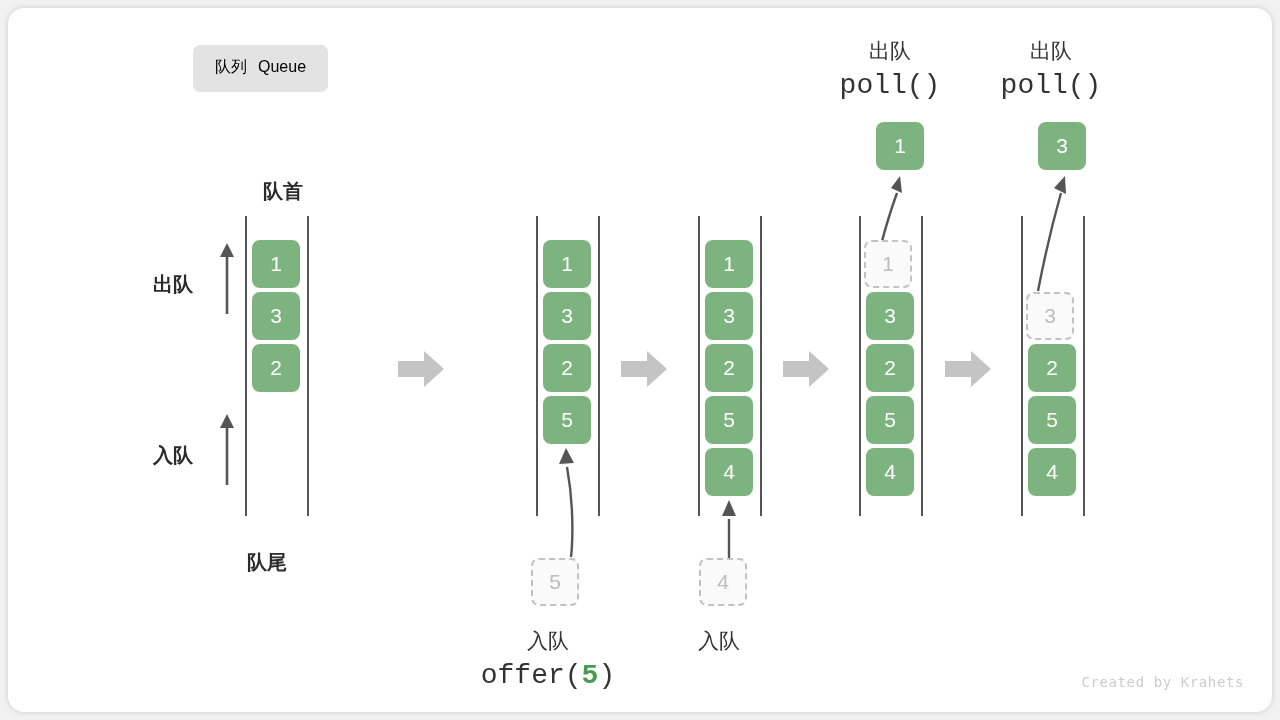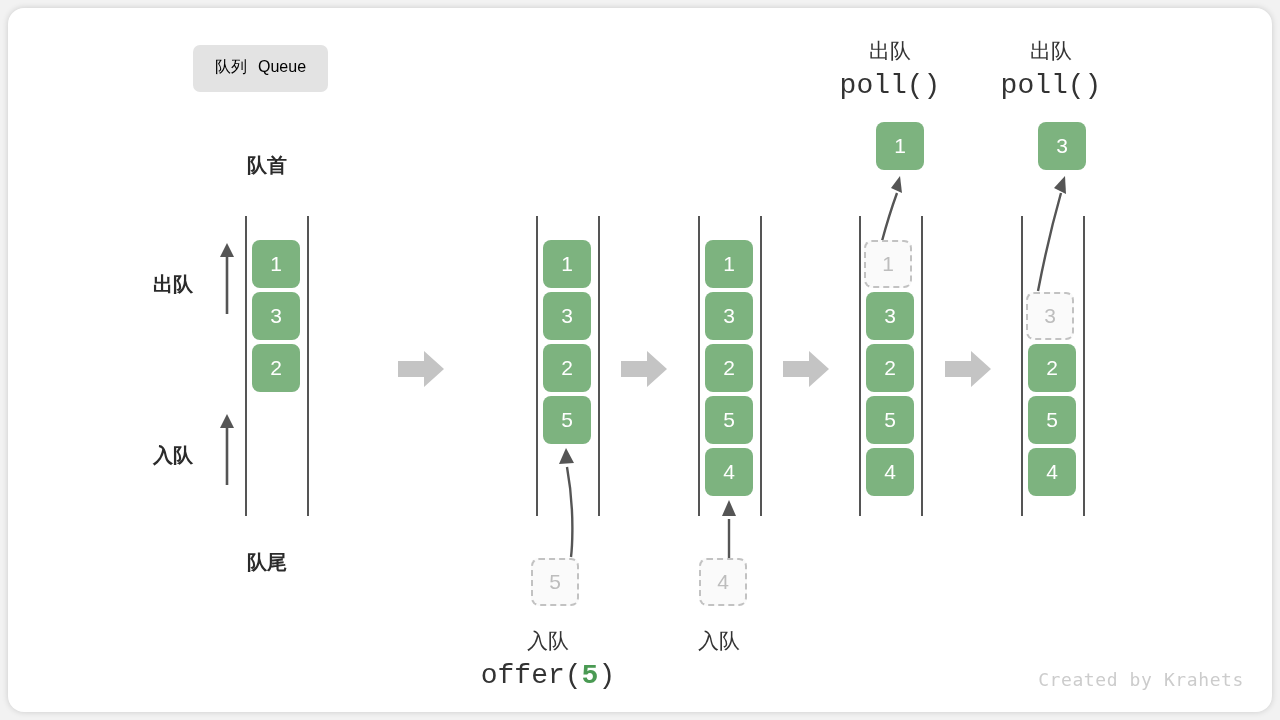--- a/index.html
+++ b/index.html
@@ -92,39 +92,39 @@
   }
 
   
   .flow-arrow { width: 46px; height: 40px; }
 
   
   #watermark {
     right: 28px;
     bottom: 22px;
     font-family: "DejaVu Sans Mono", "Liberation Mono", monospace;
-    font-size: 18px;
+    font-size: 14px;
     color: #cccccc;
     letter-spacing: 0.6px;
     white-space: nowrap;
   }
 
   svg { display: block; overflow: visible; }
 </style>
 </head>
 <body>
 
 <div id="card">
 
   <div class="abs" id="title-badge">
     <span id="t-cn">队列</span>
     <span id="t-en">Queue</span>
   </div>
 
-  <div class="abs cn-bold" style="left:239px; top:144px; width:56px; text-align:left;">队首</div>
+  <div class="abs cn-bold" style="left:239px; top:170px; width:56px; text-align:right;">队首</div>
   <div class="abs cn-bold" style="left:239px; top:541px; width:56px; text-align:left;">队尾</div>
 
   <div class="abs cn-bold" style="left:145px; top:263px;">出队</div>
   <div class="abs" style="left:208px; top:232px;">
     <svg width="22" height="76" viewBox="0 0 22 76">
       <line x1="11" y1="74" x2="11" y2="14" stroke="#555555" stroke-width="2.6"></line>
       <path d="M11 3 L18 17 L4 17 Z" fill="#555555"></path>
     </svg>
   </div>
 

